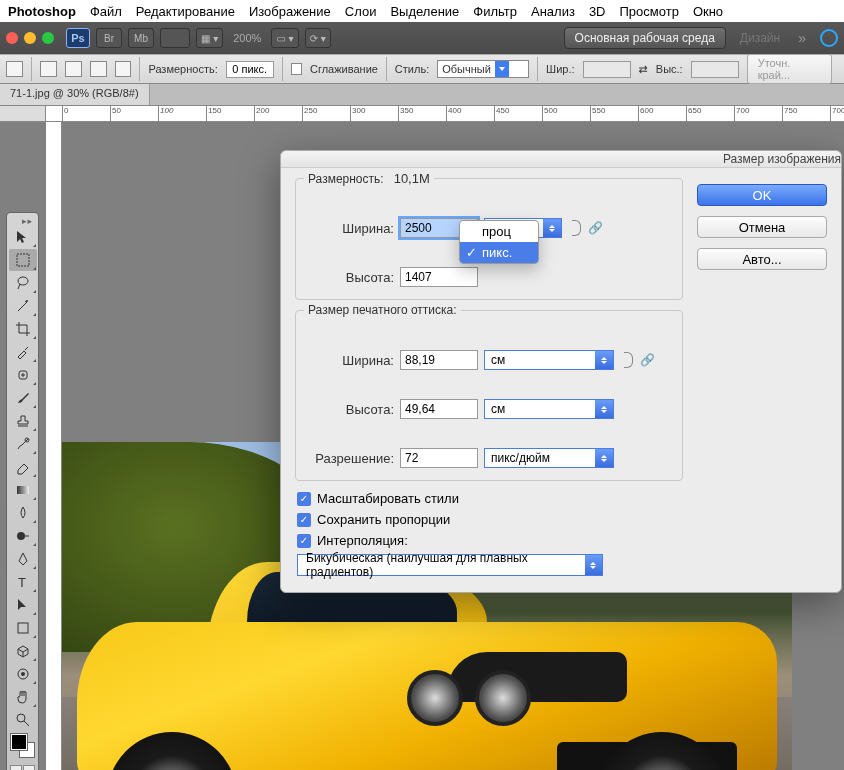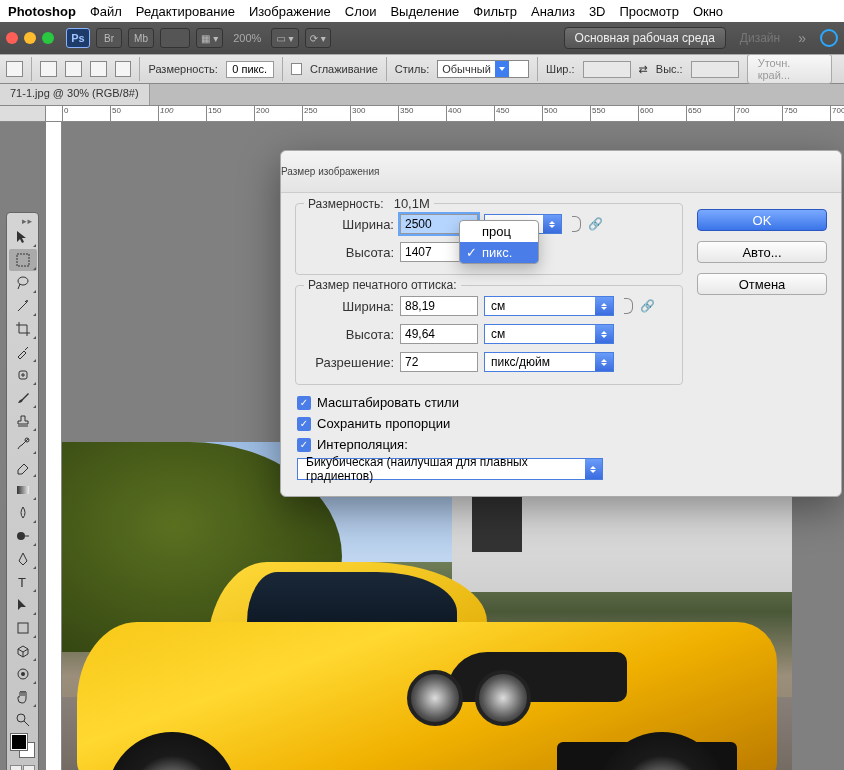--- a/index.html
+++ b/index.html
@@ -76,30 +76,30 @@
 .car-window { position:absolute; left:170px; top:20px; width:210px; height:70px; background: linear-gradient(#1a2838,#0a1420); border-radius: 30px 80px 4px 4px / 50px 40px 4px 4px;}
 .car-intake { position:absolute; left:370px; top:100px; width:180px; height:50px; background:#1a1a1a; border-radius: 40px 10px 10px 10px;}
 .headlight { position:absolute; top:118px; width:56px; height:56px; background: radial-gradient(#ddd,#555 60%,#111); border-radius:50%; border:4px solid #222;}
 .headlight.l1{left:330px;} .headlight.l2{left:398px;}
 .wheel { position:absolute; top:180px; width:130px; height:130px; background: radial-gradient(#888 0%, #555 30%, #1a1a1a 45%, #0a0a0a 100%); border-radius:50%;}
 .wheel.front{left:520px;} .wheel.rear{left:30px;}
 .grille{position:absolute; left:480px; top:190px; width:180px; height:40px; background:#111; border-radius:6px;}
 
 
 .dialog { position: absolute; left: 280px; top: 150px; width: 562px; background: #ececec; border: 1px solid #aaa; border-radius: 6px; box-shadow: 0 12px 40px rgba(0,0,0,.4); }
-.dialog-title { text-align: left; padding: 15px 0; font-size: 10px; color: #444; border-bottom: 1px solid #ccc; background: linear-gradient(#f4f4f4,#e4e4e4); border-radius: 6px 6px 0 0;}
+.dialog-title { text-align: right; padding: 1px 0; font-size: 12px; color: #444; border-bottom: 1px solid #ccc; background: linear-gradient(#f4f4f4,#e4e4e4); border-radius: 6px 6px 0 0;}
 .dialog-body { display: flex; padding: 10px 14px 16px 14px; gap: 14px; }
 .dialog-left { flex: 1; }
 .dialog-right { width: 130px; display: flex; flex-direction: column; gap: 10px; padding-top: 6px;}
 
 .fieldset { border: 1px solid #c8c8c8; border-radius: 4px; padding: 10px 12px 12px 12px; margin-bottom: 10px; position: relative; }
 .legend { position: absolute; top: -8px; left: 8px; background: #ececec; padding: 0 4px; font-size: 12px; color: #333; }
 .dim-val { font-size: 13px; color: #333; }
 
-.form-row { display: flex; align-items: center; gap: 6px; margin-bottom: 8px; }
+.form-row { display: flex; align-items: center; gap: 6px; margin-bottom: 8px; margin-top: 29px; }
 .form-label { width: 86px; text-align: right; font-size: 13px; color: #333; }
 .form-input { width: 78px; height: 20px; border: 1px solid #999; background: #fff; padding: 0 4px; font-size: 12px; }
 .form-input.focused { background: #b5d5ff; outline: 2px solid #6aa6f8; }
 .form-select { width: 130px; height: 20px; border: 1px solid #4a7de0; background: #fff; display: flex; align-items: center; padding: 0 0 0 6px; font-size: 12px; position: relative; }
 .form-select .cap { width: 18px; height: 18px; background: linear-gradient(#6a9cf8,#3a6ce0); margin-left: auto; display: flex; flex-direction:column; align-items: center; justify-content: center; gap:1px;}
 .form-select .cap::before{content:"";border-left:3px solid transparent;border-right:3px solid transparent;border-bottom:3px solid #fff;}
 .form-select .cap::after{content:"";border-left:3px solid transparent;border-right:3px solid transparent;border-top:3px solid #fff;}
 .bracket { width: 16px; position: relative;}
 .bracket::before{content:"";position:absolute;left:4px;top:-8px;bottom:-8px;width:8px;border:1px solid #888;border-left:none;border-radius: 0 6px 6px 0;}
 .link-icon { font-size: 12px; color: #555; margin-left:-2px;}
@@ -463,22 +463,22 @@
         <span>Интерполяция:</span>
       </div>
       <div class="interp-select">
         <span>Бикубическая (наилучшая для плавных градиентов)</span>
         <div class="cap"></div>
       </div>
     </div>
 
     <div class="dialog-right">
       <div class="dlg-btn primary">OK</div>
+      <div class="dlg-btn">Отмена</div>
       <div class="dlg-btn">Авто...</div>
-      <div class="dlg-btn">Отмена</div>
     </div>
   </div>
 </div>
 
 <div class="dropdown">
   <div class="dropdown-item">проц</div>
   <div class="dropdown-item selected">пикс.</div>
 </div>
 
 </body></html>

